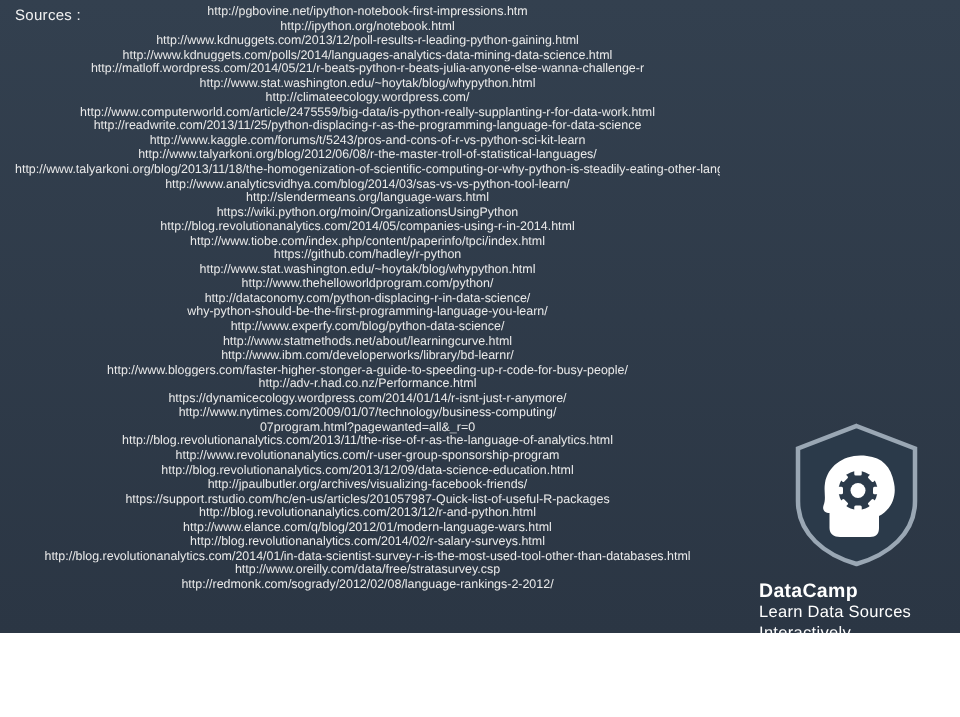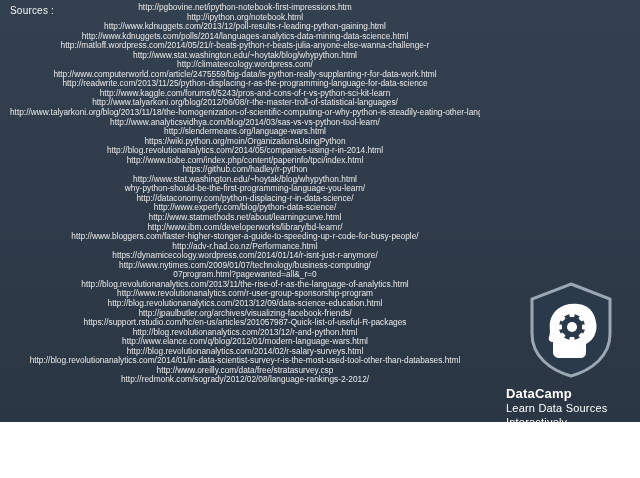--- a/index.html
+++ b/index.html
@@ -134,22 +134,23 @@
     <li>http://www.kaggle.com/forums/t/5243/pros-and-cons-of-r-vs-python-sci-kit-learn</li>
     <li>http://www.talyarkoni.org/blog/2012/06/08/r-the-master-troll-of-statistical-languages/</li>
     <li>http://www.talyarkoni.org/blog/2013/11/18/the-homogenization-of-scientific-computing-or-why-python-is-steadily-eating-other-languages-lunch/</li>
     <li>http://www.analyticsvidhya.com/blog/2014/03/sas-vs-vs-python-tool-learn/</li>
     <li>http://slendermeans.org/language-wars.html</li>
     <li>https://wiki.python.org/moin/OrganizationsUsingPython</li>
     <li>http://blog.revolutionanalytics.com/2014/05/companies-using-r-in-2014.html</li>
     <li>http://www.tiobe.com/index.php/content/paperinfo/tpci/index.html</li>
     <li>https://github.com/hadley/r-python</li>
     <li>http://www.stat.washington.edu/~hoytak/blog/whypython.html</li>
+    <li>http://www.thehelloworldprogram.com/python/</li>
+    <li>http://dataconomy.com/python-displacing-r-in-data-science/</li>
     <li>why-python-should-be-the-first-programming-language-you-learn/</li>
-    <li>http://dataconomy.com/python-displacing-r-in-data-science/</li>
     <li>http://www.experfy.com/blog/python-data-science/</li>
     <li>http://www.statmethods.net/about/learningcurve.html</li>
     <li>http://www.ibm.com/developerworks/library/bd-learnr/</li>
     <li>http://www.bloggers.com/faster-higher-stonger-a-guide-to-speeding-up-r-code-for-busy-people/</li>
     <li>http://adv-r.had.co.nz/Performance.html</li>
     <li>https://dynamicecology.wordpress.com/2014/01/14/r-isnt-just-r-anymore/</li>
     <li>http://www.nytimes.com/2009/01/07/technology/business-computing/</li>
     <li>07program.html?pagewanted=all&amp;_r=0</li>
     <li>http://blog.revolutionanalytics.com/2013/11/the-rise-of-r-as-the-language-of-analytics.html</li>
     <li>http://www.revolutionanalytics.com/r-user-group-sponsorship-program</li>

